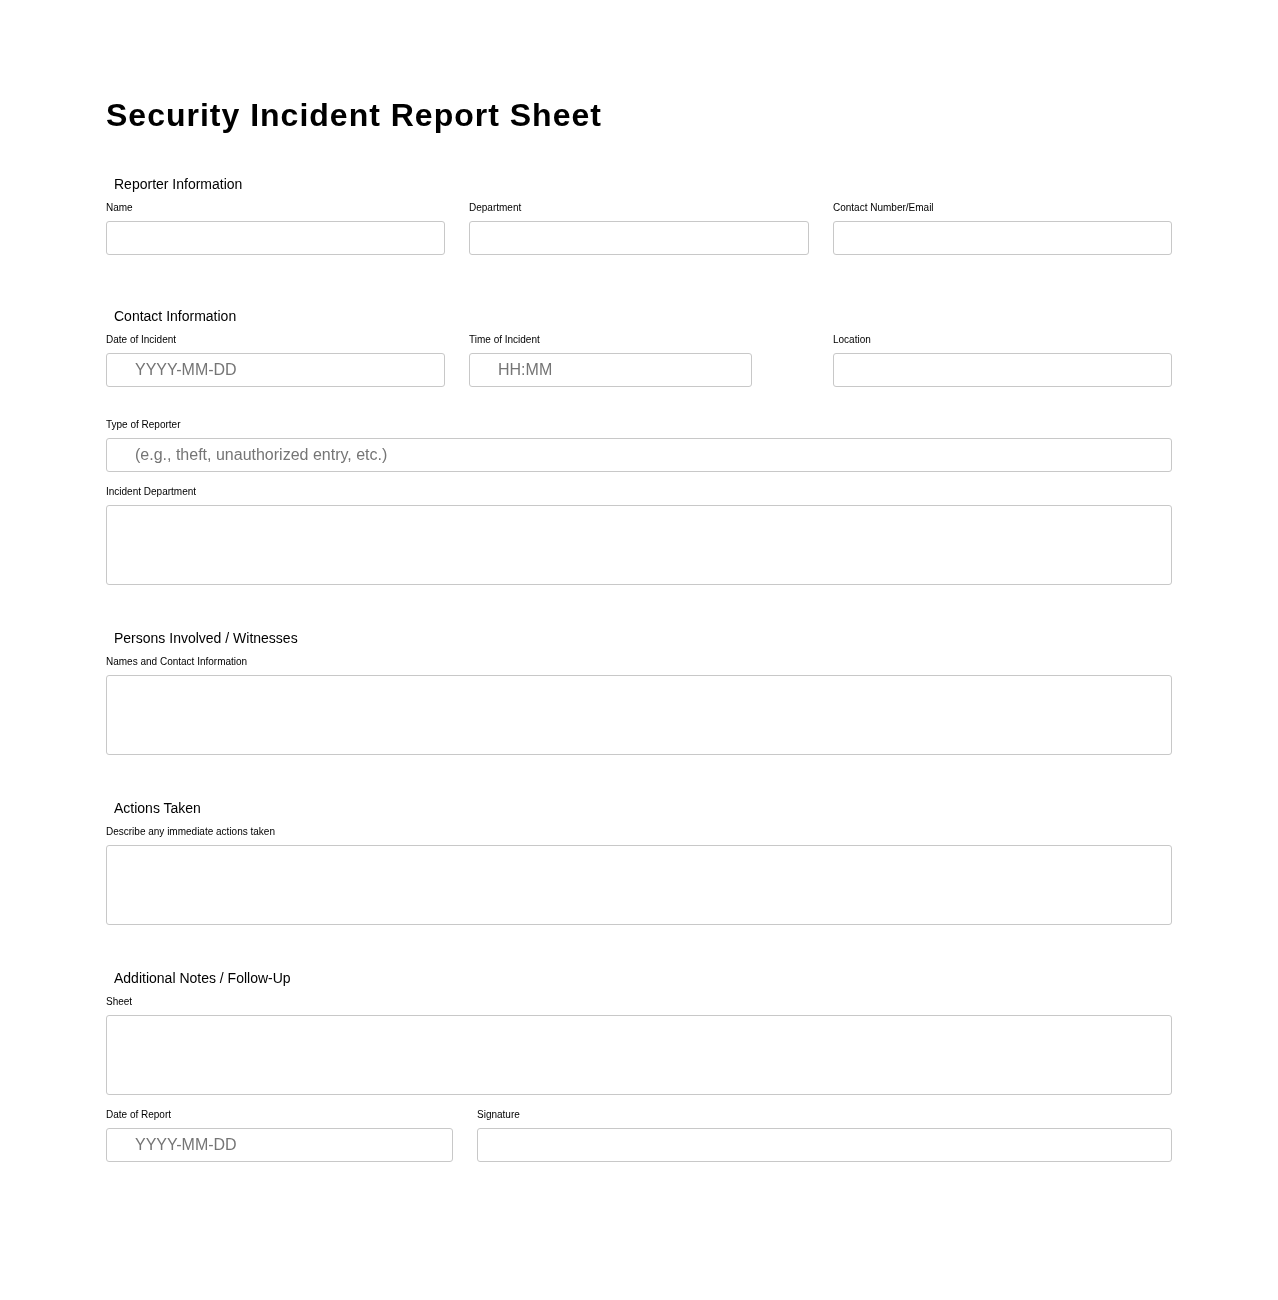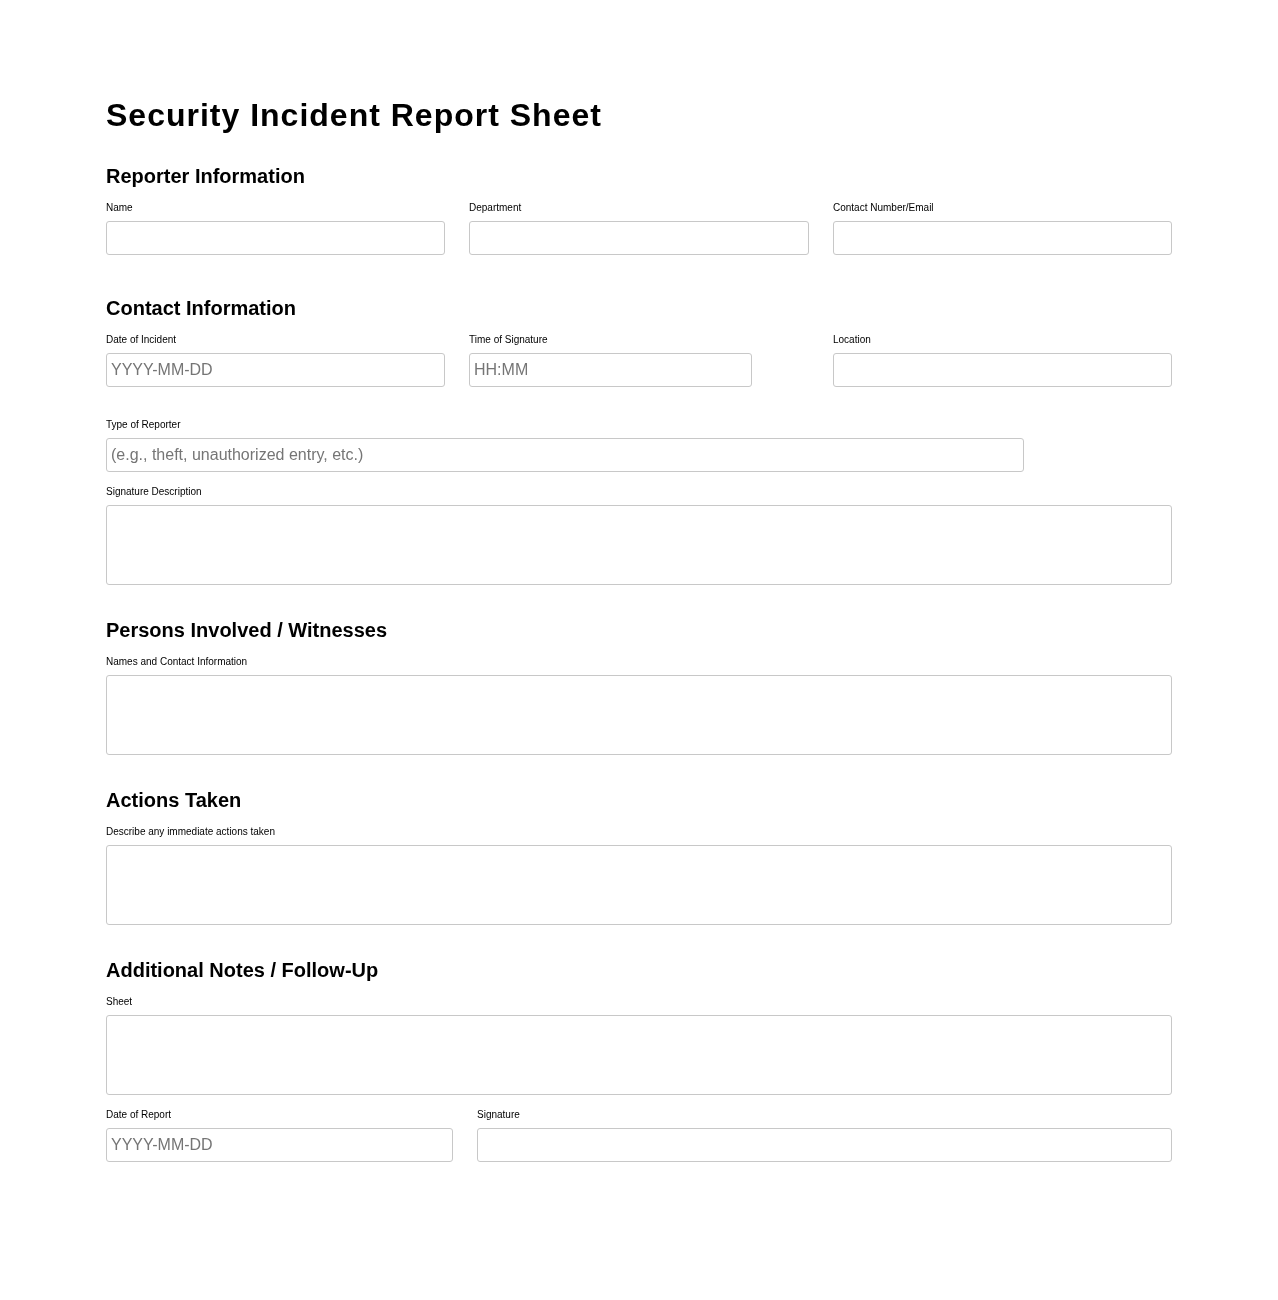--- a/index.html
+++ b/index.html
@@ -6,30 +6,30 @@
   body {
     width: 1278px; height: 1300px; position: relative;
     font-family: "Liberation Sans", sans-serif; color: #000;
   }
   .sheet { position: absolute; left: 106px; top: 0; width: 1066px; }
   h1 {
     position: absolute; top: 96px; left: 0; margin: 0;
     font-size: 32px; font-weight: 700; letter-spacing: 1px; line-height: 38px;
   }
   .section-title {
-    position: absolute; left: 0; margin: 0;
-    font-size: 20px; font-weight: 700; line-height: 22px;
+    position: absolute; left: 0; margin: 8px;
+    font-size: 14px; font-weight: 400; line-height: 22px;
   }
   .label {
     position: absolute; font-size: 10px; line-height: 20px; color: #000;
   }
   .field {
     position: absolute; box-sizing: border-box; height: 34px;
     border: 1px solid #c8c8c8; border-radius: 3px; background: #fff;
-    padding: 0 4px; font-size: 16px; line-height: 32px; color: #757575;
+    padding: 0 28px; font-size: 16px; line-height: 32px; color: #757575;
     font-family: "Liberation Sans", sans-serif;
   }
   .area { height: 80px; }
 </style>
 </head>
 <body>
 
 <div class="sheet">
   <h1>Security Incident Report Sheet</h1>
 
@@ -37,29 +37,29 @@
   <div class="label" style="top:198px;left:0">Name</div>
   <input class="field" style="top: 221px; left: 0px; width: 339px;" placeholder="">
   <div class="label" style="top:198px;left:363px">Department</div>
   <input class="field" style="top: 221px; left: 363px; width: 340px;" placeholder="">
   <div class="label" style="top:198px;left:727px">Contact Number/Email</div>
   <input class="field" style="top: 221px; left: 727px; width: 339px;" placeholder="">
 
   <h2 class="section-title" style="top:297px">Contact Information</h2>
   <div class="label" style="top:330px;left:0">Date of Incident</div>
   <input class="field" style="top: 353px; left: 0px; width: 339px;" placeholder="YYYY-MM-DD">
-  <div class="label" style="top:330px;left:363px">Time of Signature</div>
+  <div class="label" style="top:330px;left:363px">Time of Incident</div>
   <input class="field" style="top: 353px; left: 363px; width: 283px;" placeholder="HH:MM">
   <div class="label" style="top:330px;left:727px">Location</div>
   <input class="field" style="top: 353px; left: 727px; width: 339px;" placeholder="">
 
   <div class="label" style="top:415px;left:0">Type of Reporter</div>
-  <input class="field" style="top: 438px; left: 0px; width: 918px;" placeholder="(e.g., theft, unauthorized entry, etc.)">
+  <input class="field" style="top: 438px; left: 0px; width: 1066px;" placeholder="(e.g., theft, unauthorized entry, etc.)">
 
-  <div class="label" style="top:482px;left:0">Signature Description</div>
+  <div class="label" style="top:482px;left:0">Incident Department</div>
   <textarea class="field area" style="top: 505px; left: 0px; width: 1066px; resize: none;"></textarea>
 
   <h2 class="section-title" style="top:619px">Persons Involved / Witnesses</h2>
   <div class="label" style="top:652px;left:0">Names and Contact Information</div>
   <textarea class="field area" style="top: 675px; left: 0px; width: 1066px; resize: none;"></textarea>
 
   <h2 class="section-title" style="top:789px">Actions Taken</h2>
   <div class="label" style="top:822px;left:0">Describe any immediate actions taken</div>
   <textarea class="field area" style="top: 845px; left: 0px; width: 1066px; resize: none;"></textarea>
 

